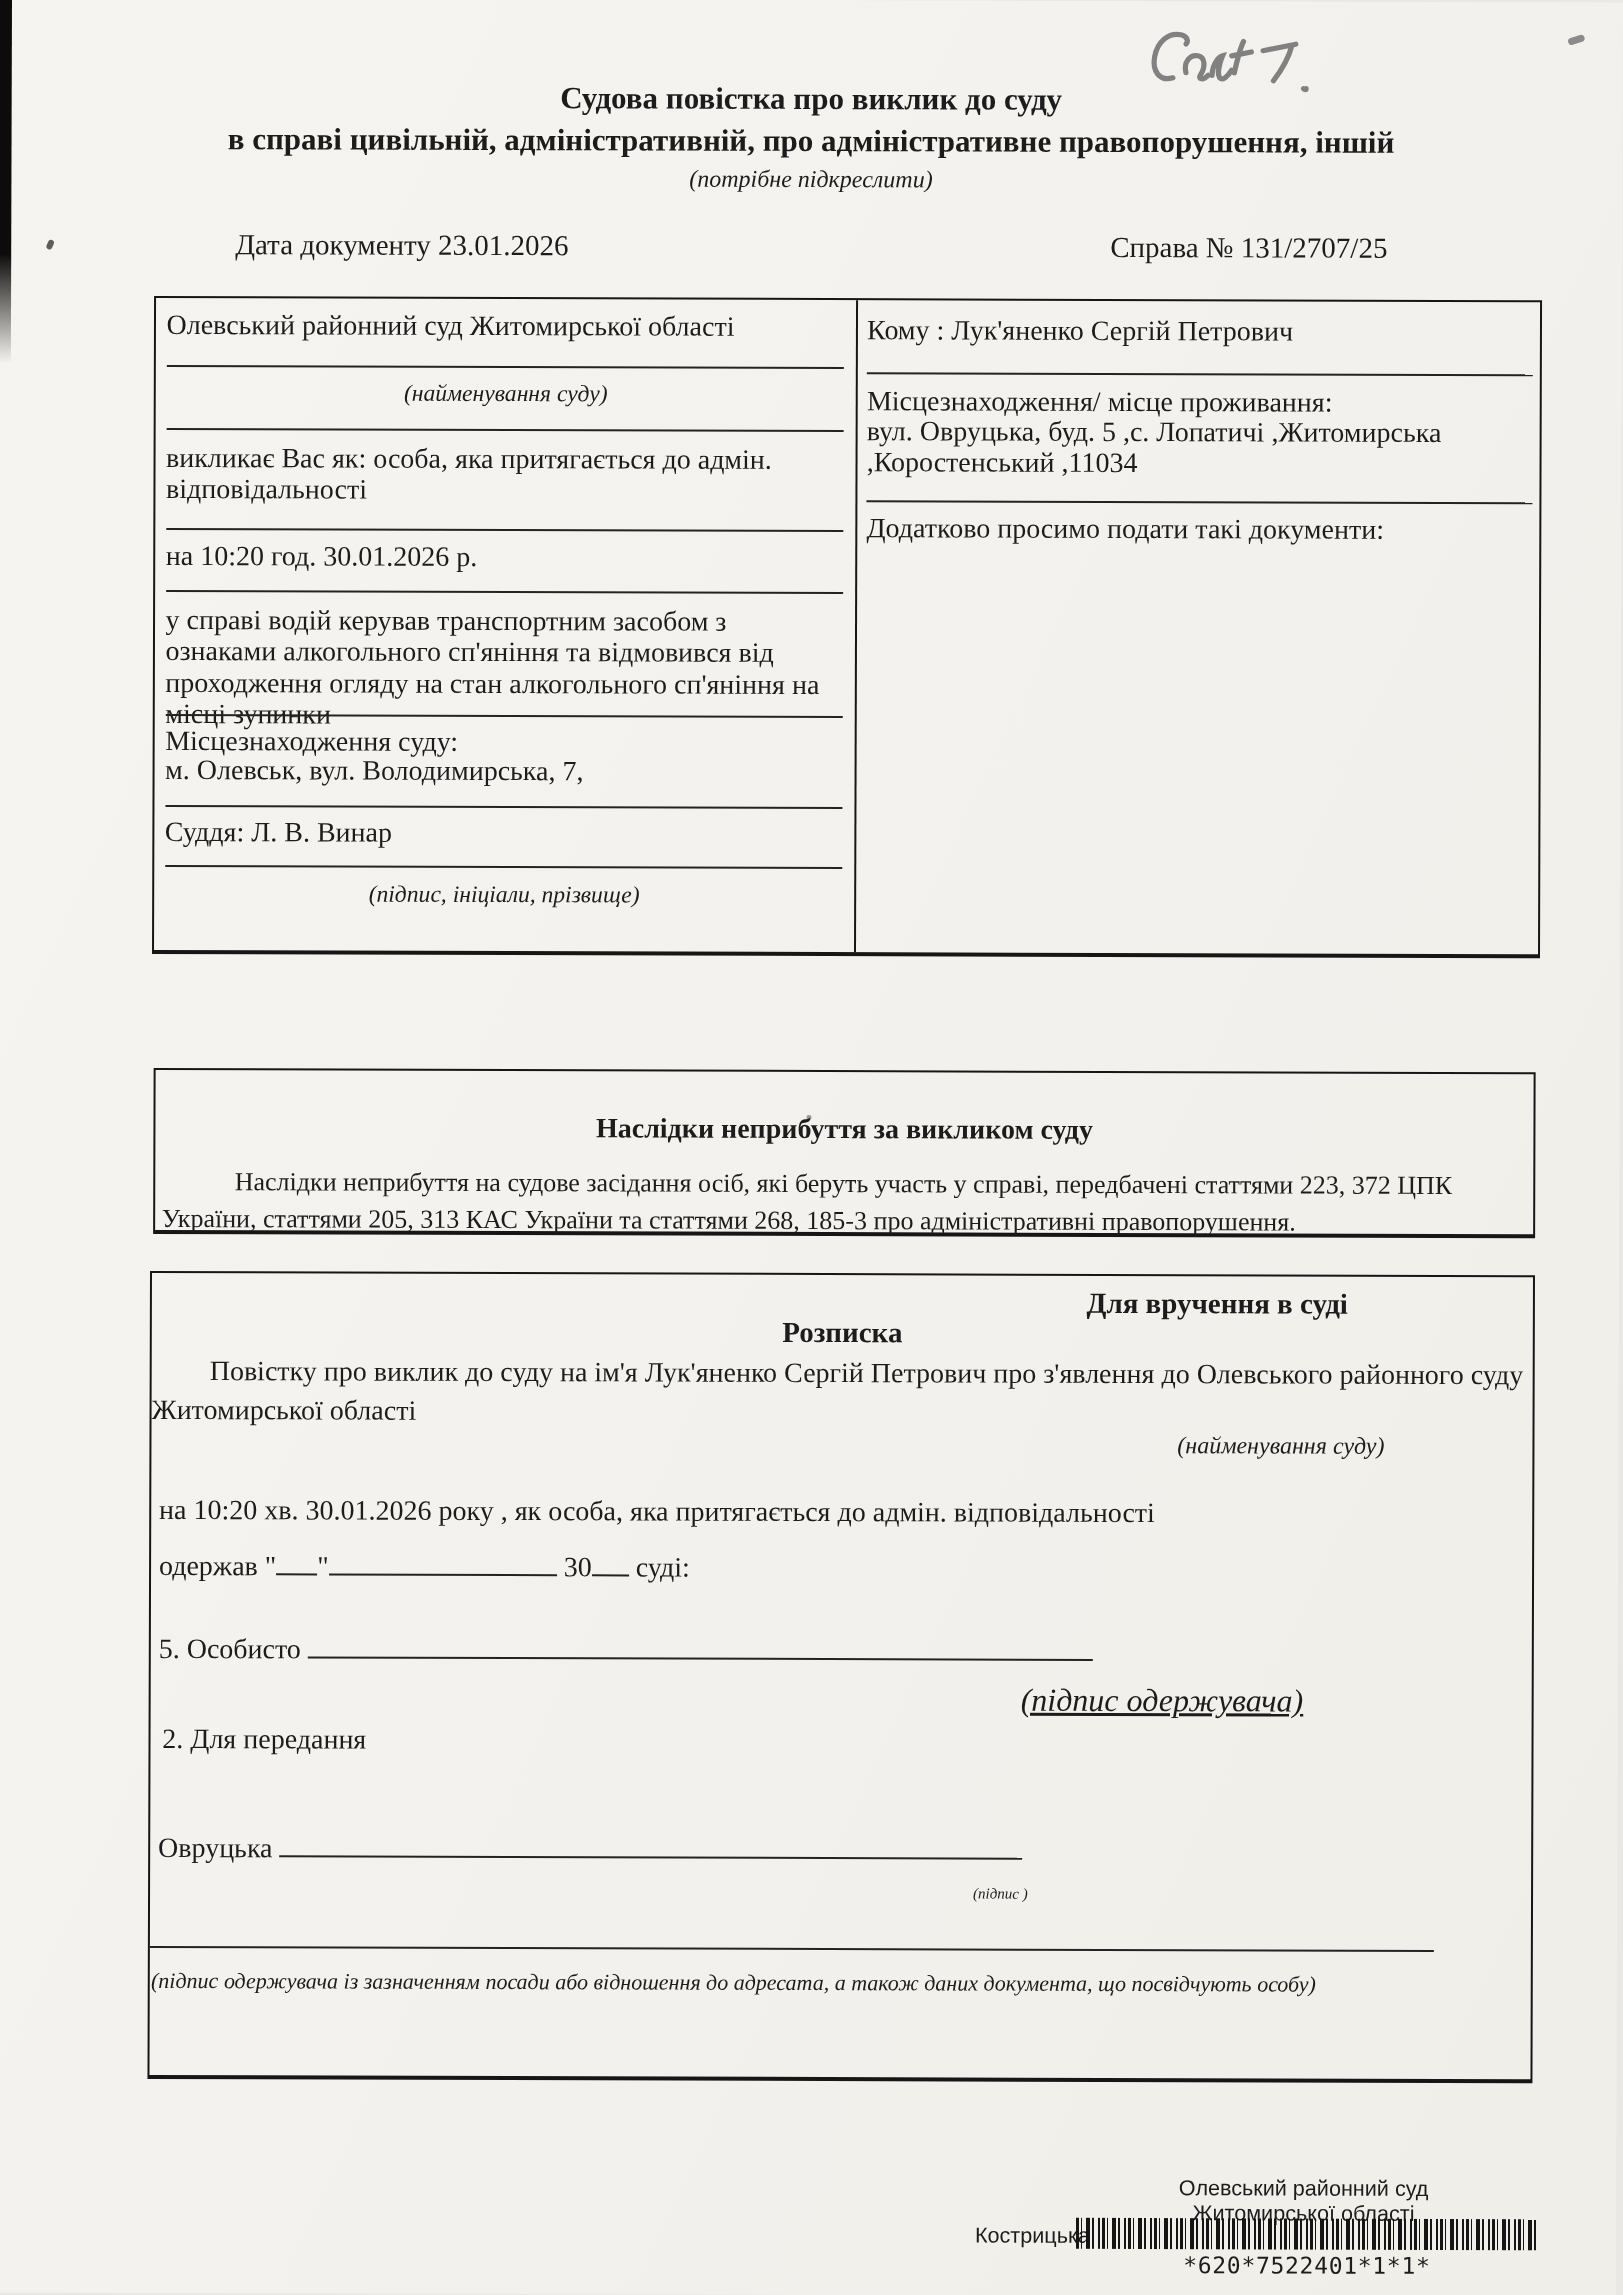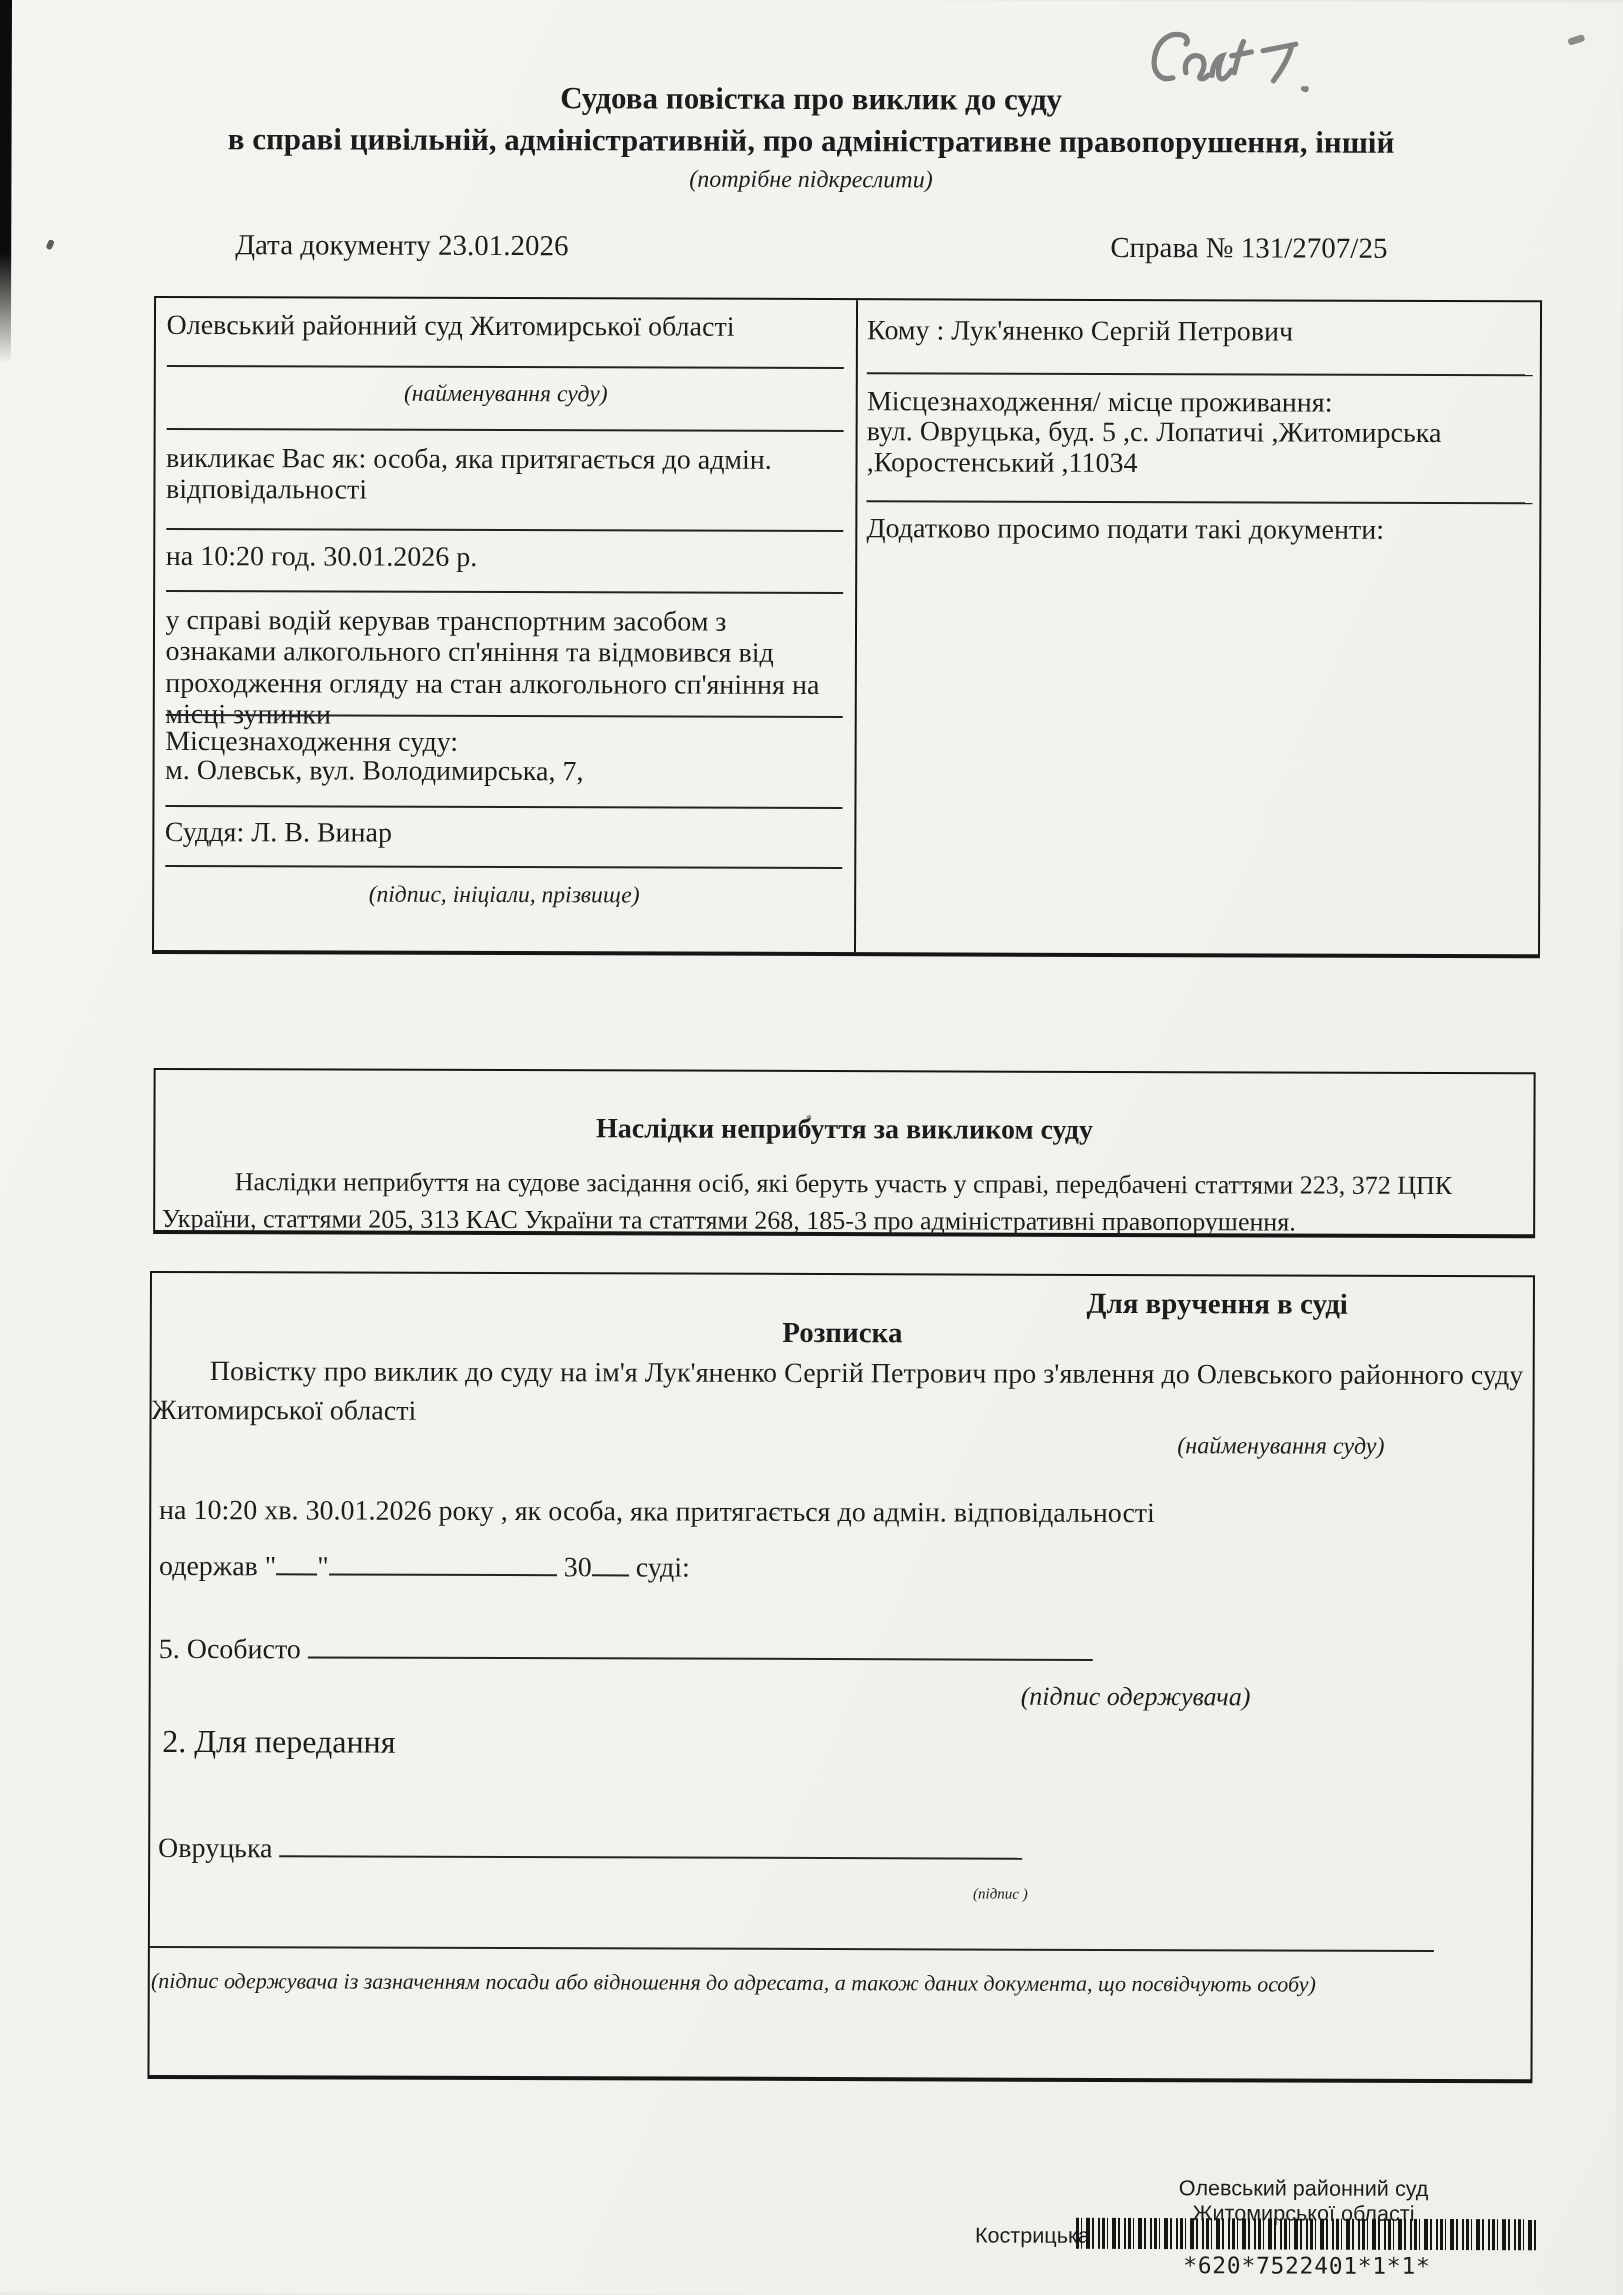--- a/index.html
+++ b/index.html
@@ -49,22 +49,22 @@
   
   .receipt{left:154px;top:1273px;width:1385px;height:808px;border:2.6px solid #161616;border-bottom-width:4.6px;box-sizing:border-box;}
   .rc-deliver{left:0;right:185px;top:10.5px;font-size:29px;}
   .rc-title{left:0;right:0;top:41px;font-size:29px;}
   .rc-body{left:0;right:6.5px;top:79px;font-size:28px;line-height:1.38;text-indent:58px;}
   .rc-courtcap{left:0;right:148px;top:156px;font-size:24px;}
   .rc-datetime{left:7.9px;right:6.5px;top:221px;font-size:28px;}
   .rc-received{left:7.9px;top:274px;font-size:28px;}
   .iblank{display:inline-block;border-bottom:2px solid #232323;height:26px;vertical-align:baseline;}
   .rc-opt1{left:7.9px;top:357px;font-size:28px;}
-  .rc-opt1cap{left:870px;top:406px;font-size:26px;}
-  .rc-opt2{left:11.8px;top:450px;font-size:32px;}
+  .rc-opt1cap{left:870px;top:406px;font-size:32px;text-decoration:underline;}
+  .rc-opt2{left:11.8px;top:450px;font-size:28px;}
   .rc-secretary{left:7.9px;top:556px;font-size:28px;}
   .rc-seccap{left:823px;top:610px;font-size:15px;}
   .rc-rule{left:0px;top:673px;width:1284px;}
   .rc-footcap{left:1.3px;top:695px;font-size:22px;}
 
   
   .foot-court{left:1114px;top:2174px;width:393px;font-size:21.6px;line-height:1.18;}
   .foot-sender{left:982px;top:2222px;font-size:21.6px;}
   .barcode{left:1083px;top:2217px;width:462px;height:31px;
     background:repeating-linear-gradient(90deg,

